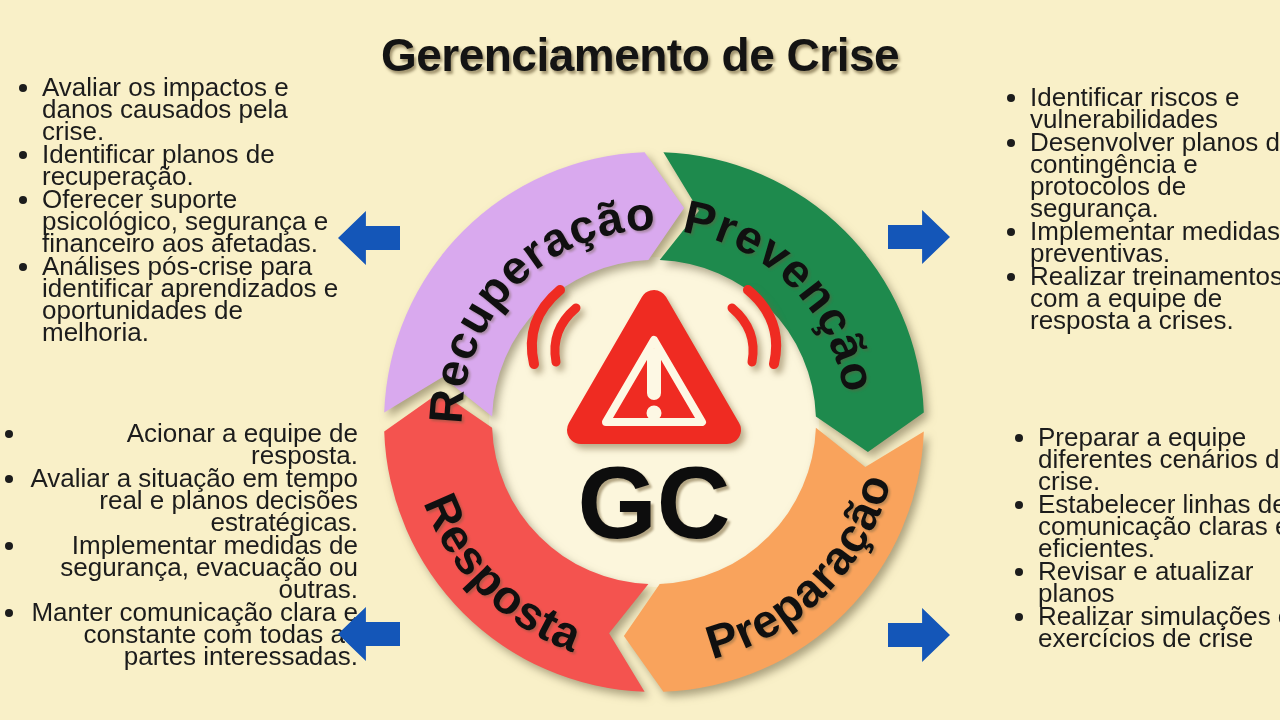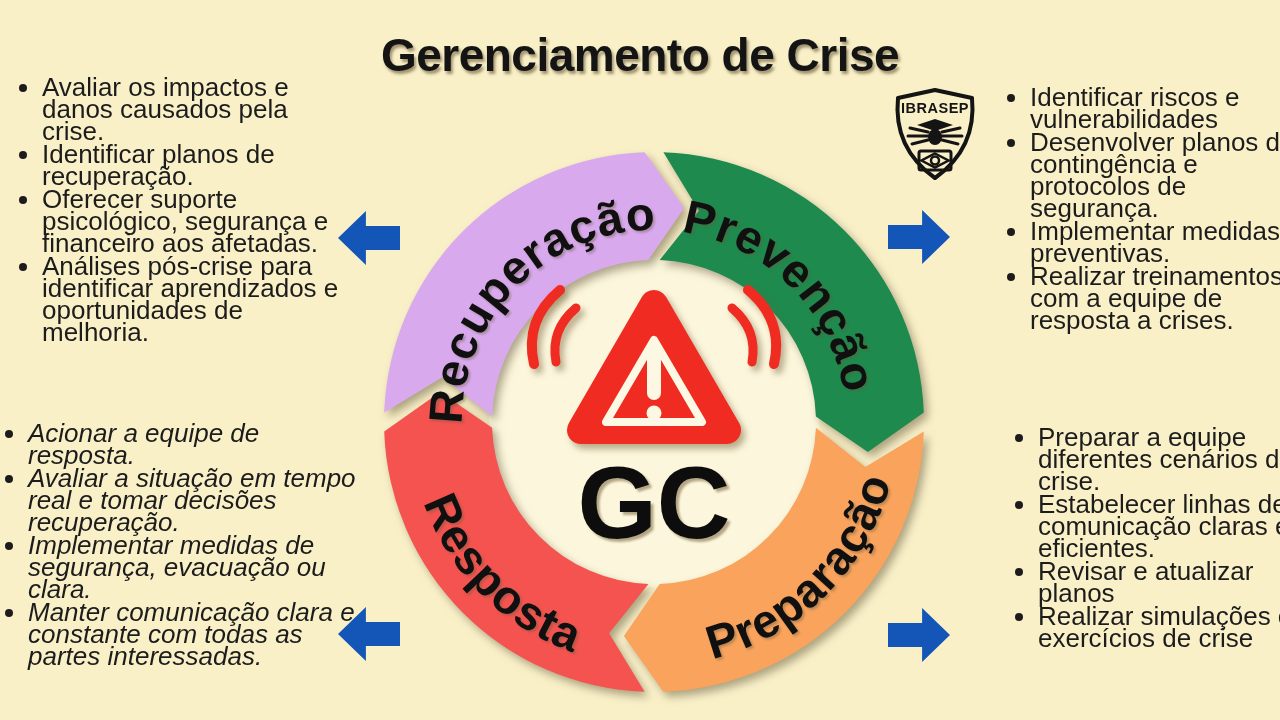--- a/index.html
+++ b/index.html
@@ -11,21 +11,21 @@
   }
   .page-title{
     position:absolute; left:0; top:28px; width:1280px;
     text-align:center; font-size:46px; font-weight:bold; letter-spacing:-0.5px;
     color:#141414; text-shadow:2px 3px 3px rgba(110,95,60,.65); margin:0;
   }
   
   ul.notes{ position:absolute; margin:0; padding-left:24px; font-size:26px; line-height:22px; }
   ul.notes li{ margin:0 0 1px 0; }
   .notes-tl{ left:18px;  top:76px;  width:300px; }
-  .notes-bl{ left:4px;   top:422px; width:330px; text-align:left;font-style:italic; }
+  .notes-bl{ left:4px;   top:422px; width:330px; text-align:right; }
   .notes-tr{ left:1006px; top:86px;  width:268px; }
   .notes-br{ left:1014px; top:426px; width:262px; }
   
   .arrow{ position:absolute; width:62px; height:54px; background:#1456B8;
           filter:drop-shadow(2px 2px 2px rgba(90,80,50,.45)); }
   .arrow-left { clip-path:polygon(0% 50%,45% 0%,45% 28%,100% 28%,100% 72%,45% 72%,45% 100%); }
   .arrow-right{ clip-path:polygon(100% 50%,55% 0%,55% 28%,0% 28%,0% 72%,55% 72%,55% 100%); }
   .arr-lt{ left:338px; top:211px; } .arr-lb{ left:338px; top:607px; }
   .arr-rt{ left:888px; top:210px; } .arr-rb{ left:888px; top:608px; }
   
@@ -43,58 +43,39 @@
   .logo-name{ font-family:"Liberation Sans","DejaVu Sans",sans-serif; font-weight:bold;
               font-size:14.5px; letter-spacing:.5px; fill:#141414; }
 </style>
 </head>
 <body>
 
 <div class="stage">
 
   <h1 class="page-title">Gerenciamento de Crise</h1>
 
-  <div class="logo">
-    <svg width="106" height="96" viewBox="0 0 106 96">
-      <path d="M53,4 L90,12 Q95,62 53,92 Q11,62 16,12 Z" fill="none" stroke="#141414" stroke-width="4" stroke-linejoin="round"></path>
-      <text x="53" y="27" text-anchor="middle" class="logo-name">IBRASEP</text>
-      <polygon points="53,33 71,39 53,45 35,39" fill="#141414"></polygon>
-      <ellipse cx="53" cy="51" rx="7" ry="8" fill="#141414"></ellipse>
-      <g stroke="#141414" stroke-width="3" stroke-linecap="round">
-        <line x1="46" y1="46" x2="28" y2="42"></line>
-        <line x1="46" y1="50" x2="26" y2="50"></line>
-        <line x1="46" y1="54" x2="30" y2="58"></line>
-        <line x1="60" y1="46" x2="78" y2="42"></line>
-        <line x1="60" y1="50" x2="80" y2="50"></line>
-        <line x1="60" y1="54" x2="76" y2="58"></line>
-      </g>
-      <rect x="37" y="65" width="32" height="19" rx="2" fill="none" stroke="#141414" stroke-width="3"></rect>
-      <polygon points="53,67.5 66.5,74.5 53,81.5 39.5,74.5" fill="none" stroke="#141414" stroke-width="2.5"></polygon>
-      <circle cx="53" cy="74.5" r="4" fill="none" stroke="#141414" stroke-width="2.5"></circle>
-    </svg>
-  </div>
 
   <ul class="notes notes-tl">
     <li>Avaliar os impactos e danos causados pela crise.</li>
     <li>Identificar planos de recuperação.</li>
     <li>Oferecer suporte psicológico, segurança e financeiro aos afetadas.</li>
     <li>Análises pós-crise para identificar aprendizados e oportunidades de melhoria.</li>
   </ul>
 
   <ul class="notes notes-tr">
     <li>Identificar riscos e vulnerabilidades</li>
     <li>Desenvolver planos de contingência e protocolos de segurança.</li>
     <li>Implementar medidas preventivas.</li>
     <li>Realizar treinamentos com a equipe de resposta a crises.</li>
   </ul>
 
   <ul class="notes notes-bl">
     <li>Acionar a equipe de resposta.</li>
-    <li>Avaliar a situação em tempo real e tomar decisões recuperação.</li>
-    <li>Implementar medidas de segurança, evacuação ou clara.</li>
+    <li>Avaliar a situação em tempo real e planos decisões estratégicas.</li>
+    <li>Implementar medidas de segurança, evacuação ou outras.</li>
     <li>Manter comunicação clara e constante com todas as partes interessadas.</li>
   </ul>
 
   <ul class="notes notes-br">
     <li>Preparar a equipe diferentes cenários de crise.</li>
     <li>Estabelecer linhas de comunicação claras e eficientes.</li>
     <li>Revisar e atualizar planos</li>
     <li>Realizar simulações e exercícios de crise</li>
   </ul>
 

